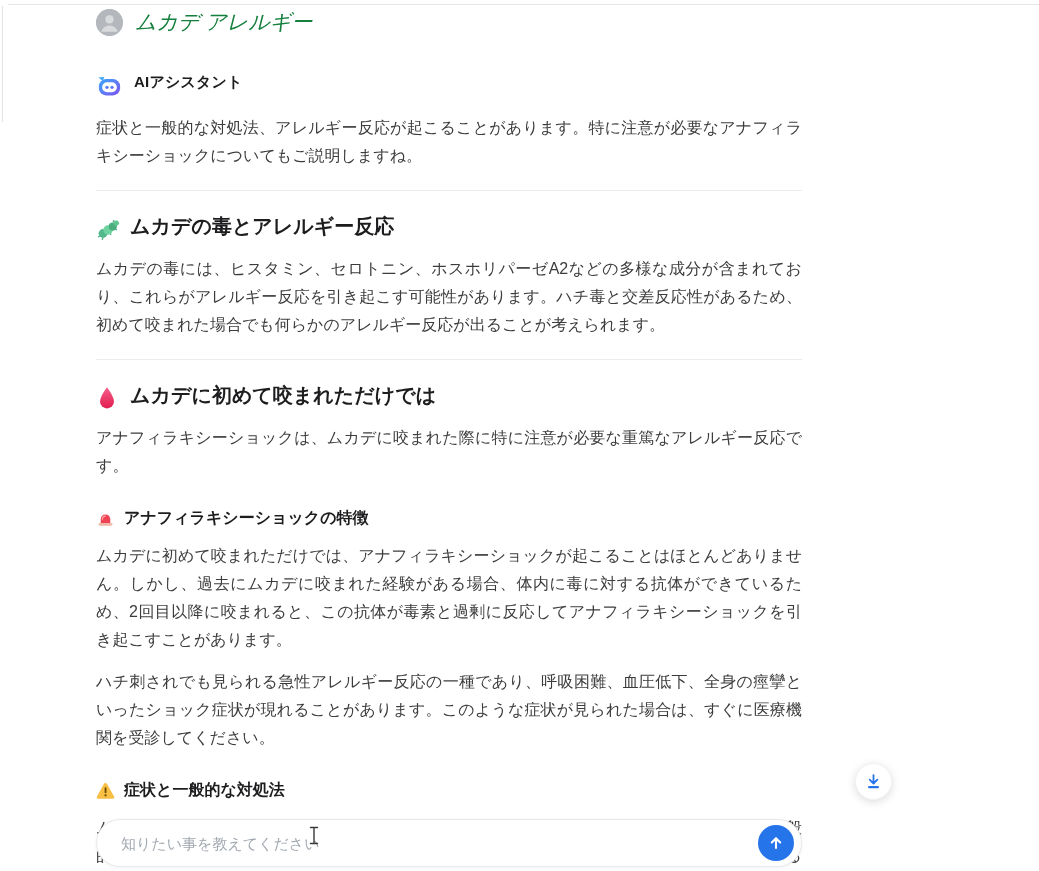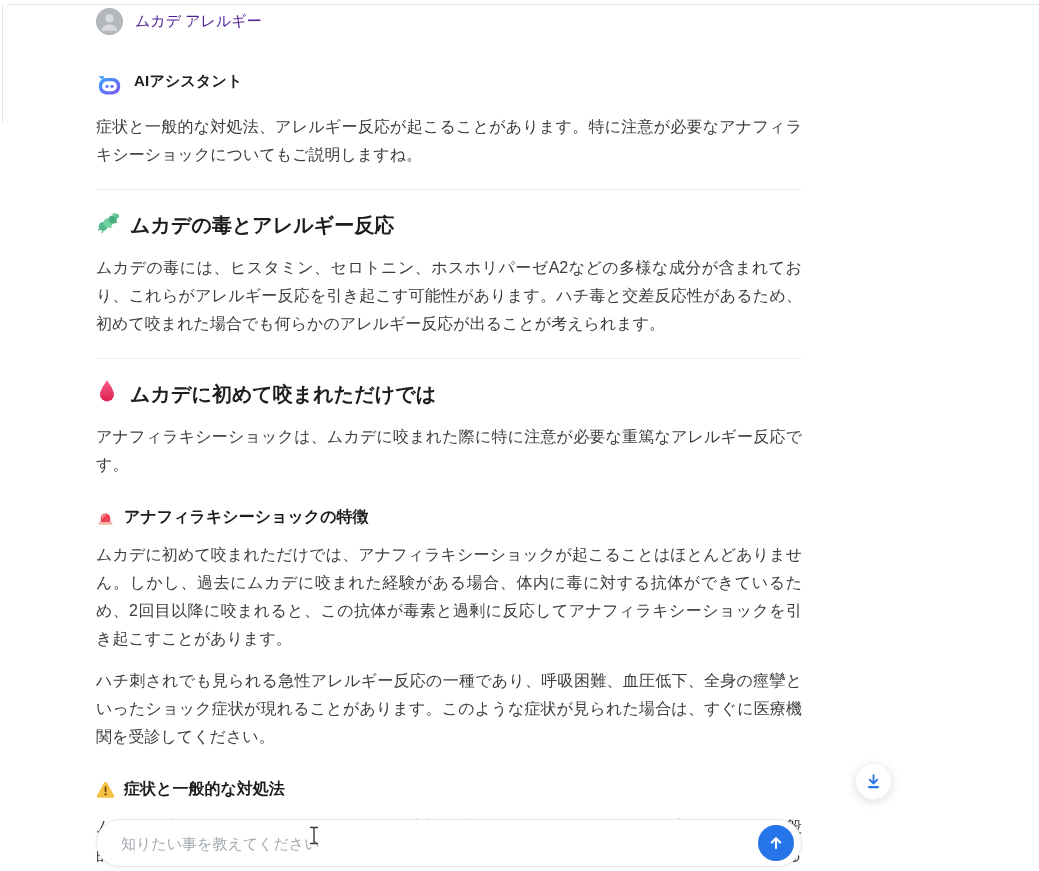--- a/index.html
+++ b/index.html
@@ -21,36 +21,36 @@
   .chat-col {
     position: absolute; left: 96px; top: 0; width: 706px;
   }
   
   .user-row { display: flex; align-items: center; gap: 12px; padding-top: 8px; }
   .avatar {
     width: 27px; height: 27px; border-radius: 50%;
     background: #b4b8bc; overflow: hidden; flex: 0 0 auto;
     display: inline-flex; align-items: flex-end; justify-content: center;
   }
-  .user-text { font-size: 15px; color: #4c1d95; }
+  .user-text { font-size: 21px; color: #15803d; font-style: italic; }
   
   .ai-row { display: flex; gap: 11px; margin-top: 37px; }
   .ai-badge { width: 27px; height: 27px; display: inline-flex; flex: 0 0 auto; }
   .ai-label { font-size: 15px; font-weight: 700; color: #1d1d1f; letter-spacing: .2px; }
   
   p.body {
     font-size: 16px; line-height: 28px; color: #3c3c3e;
     text-align: justify; margin-top: 14px;
   }
   hr.divider {
     border: none; border-top: 1px solid #ececec;
     margin-top: 20px;
   }
   h2.sec {
-    display: flex; align-items: flex-start; gap: 10px;
+    display: flex; align-items: flex-end; gap: 10px;
     margin-top: 20px; font-size: 20px; font-weight: 700; color: #1d1d1f;
     line-height: 30px;
   }
   h3.sub {
     display: flex; align-items: center; gap: 9px;
     margin-top: 26px; margin-bottom: -2px;
     font-size: 16px; font-weight: 700; color: #1d1d1f; line-height: 24px; text-align: center;
   }
   .icon-24 { width: 24px; height: 24px; display: inline-flex; flex: 0 0 auto; }
   .icon-18 { width: 19px; height: 19px; display: inline-flex; flex: 0 0 auto; }

